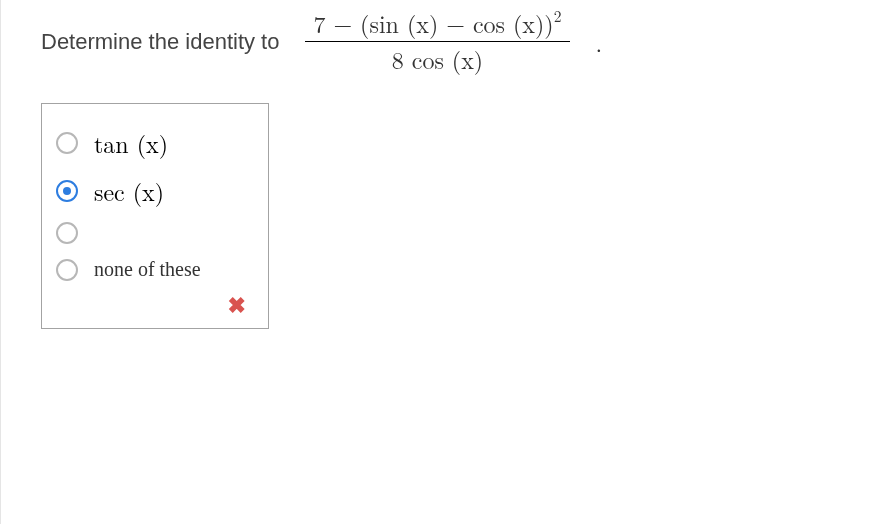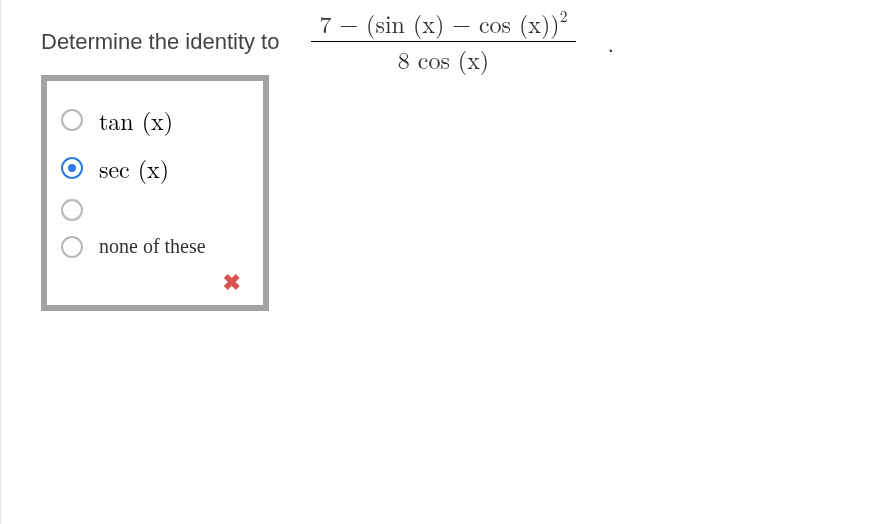--- a/index.html
+++ b/index.html
@@ -16,21 +16,21 @@
   .page {
     border-left: 1px solid #e5e5e5;
     padding: 0 0 0 40px;
     box-sizing: border-box;
     width: 100%;
     height: 100%;
   }
   .prompt-row {
     display: flex;
     align-items: center;
-    gap: 26px;
+    gap: 20px;
     padding-top: 8px;
     flex-wrap: nowrap;
   }
   .prompt-text {
     font-size: 22px;
     color: #444;
   }
   .math {
     font-family: "Latin Modern Roman", "CMU Serif", "Times New Roman", Times, serif;
     font-size: 24px;
@@ -54,21 +54,22 @@
     line-height: 1.3;
     white-space: nowrap;
   }
   .sup {
     font-size: 0.65em;
     vertical-align: super;
     position: relative;
     top: -2px;
   }
   .options-box {
-    border: 6px solid #a3a3a3;
+    margin-top: 28px;
+    border: 1px solid #a3a3a3;
     padding: 14px 18px 8px 14px;
     width: 228px;
     box-sizing: border-box;
   }
   .option {
     display: flex;
     align-items: center;
     gap: 16px;
     margin: 8px 0 14px 0;
   }

